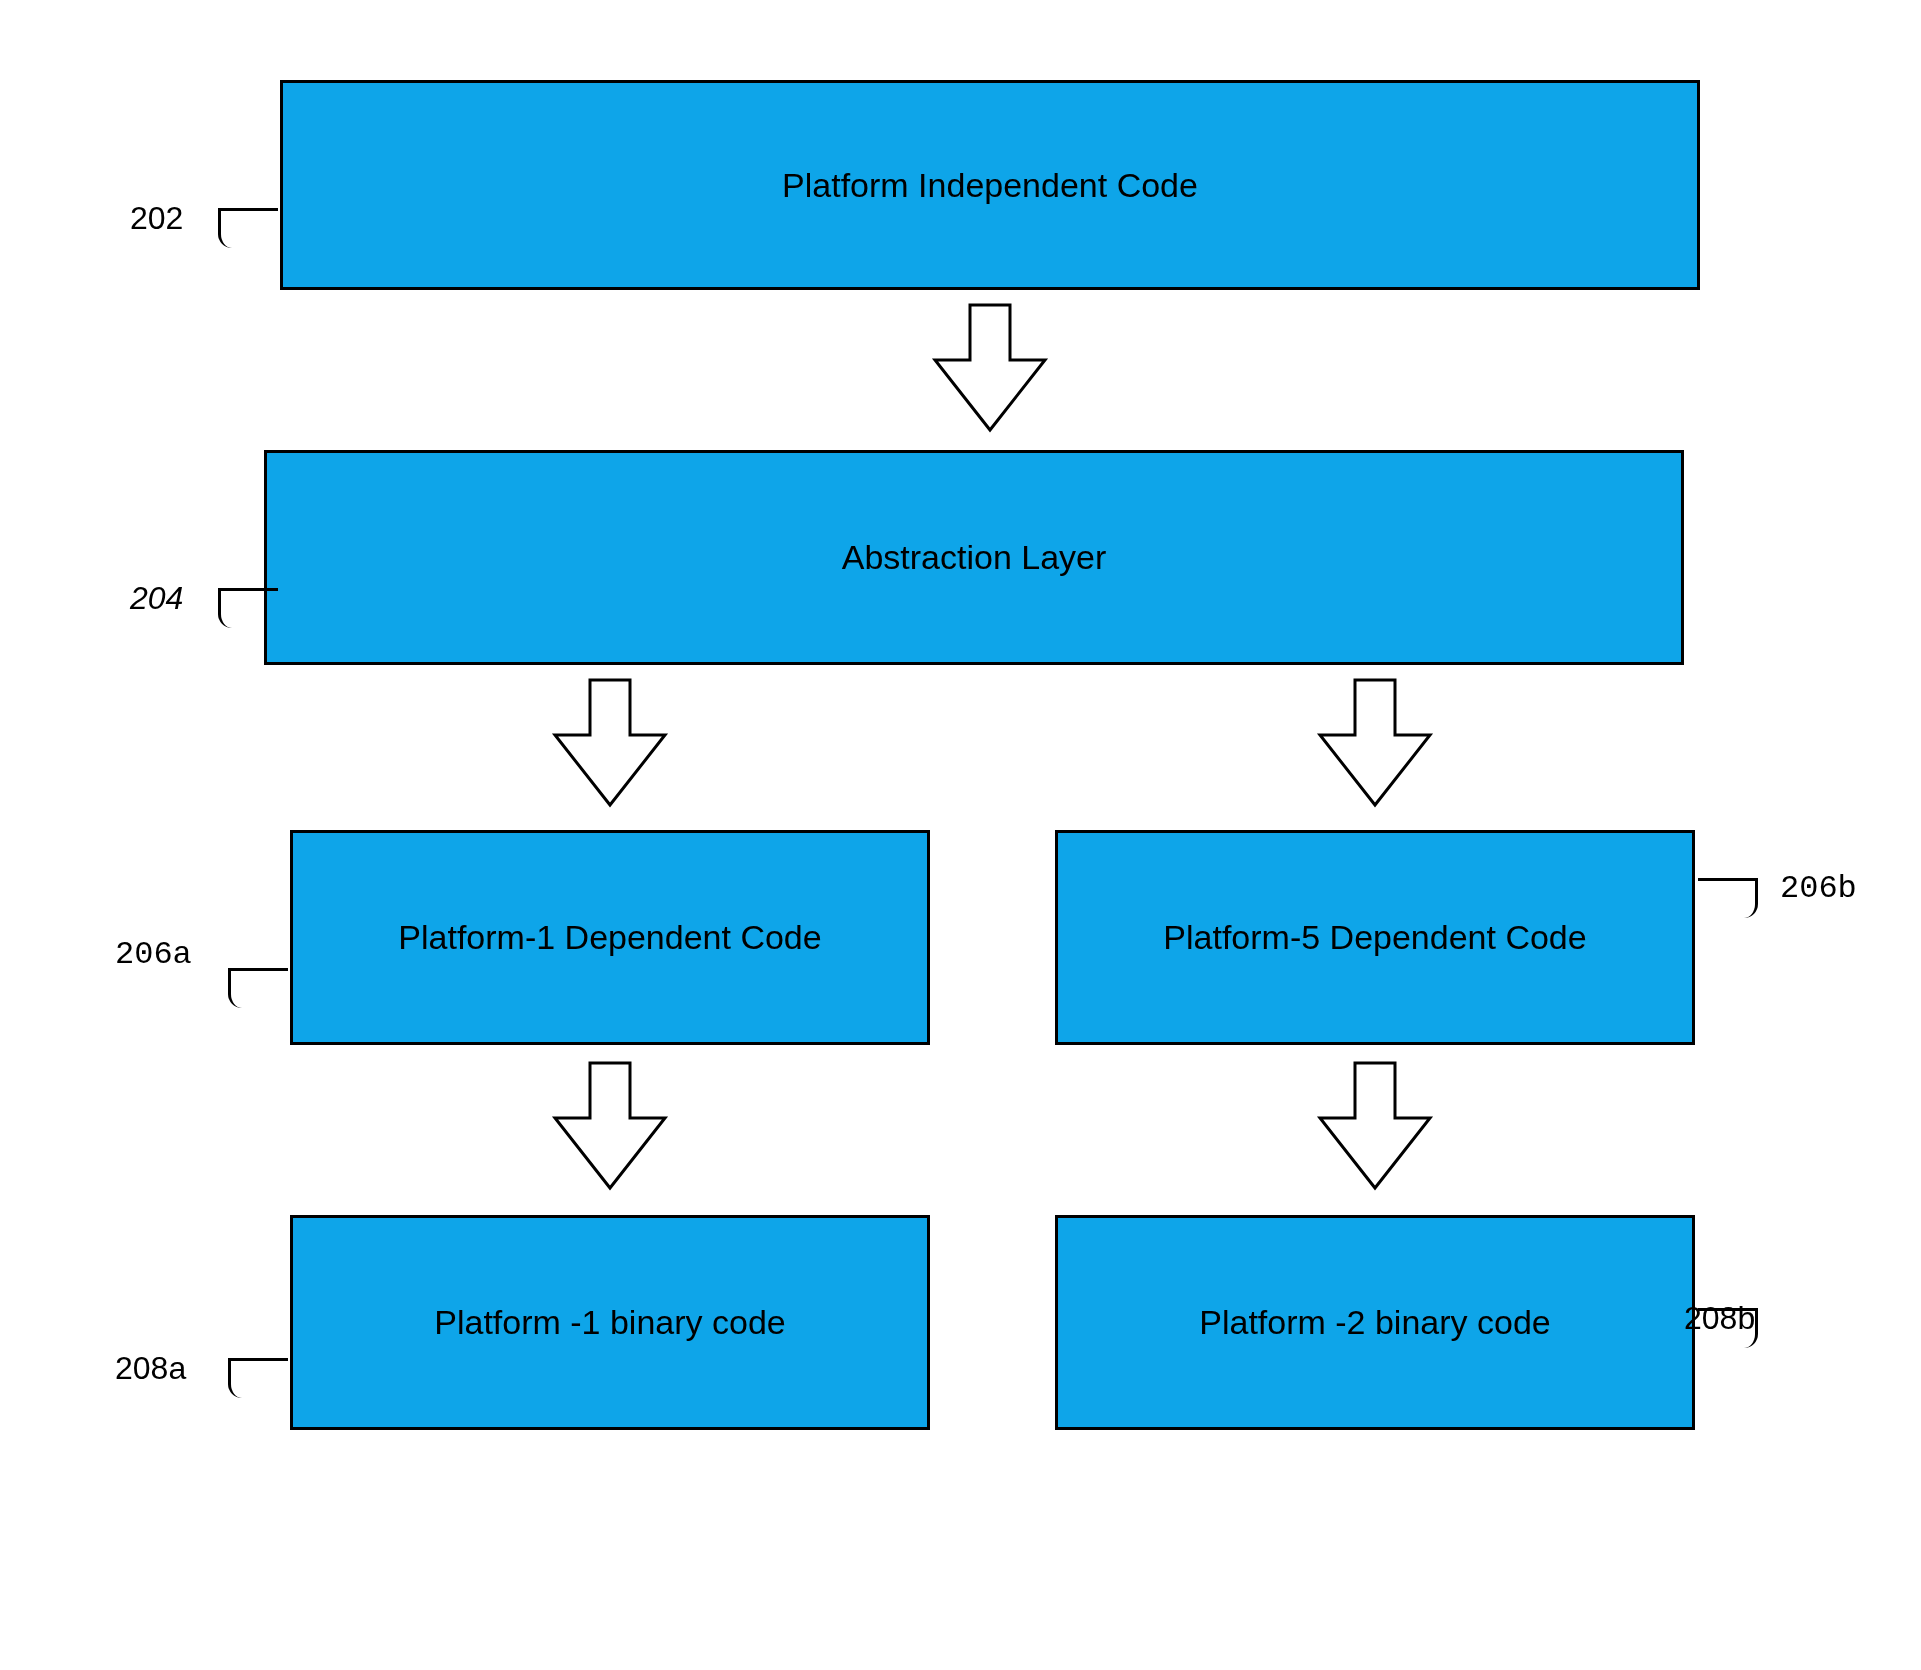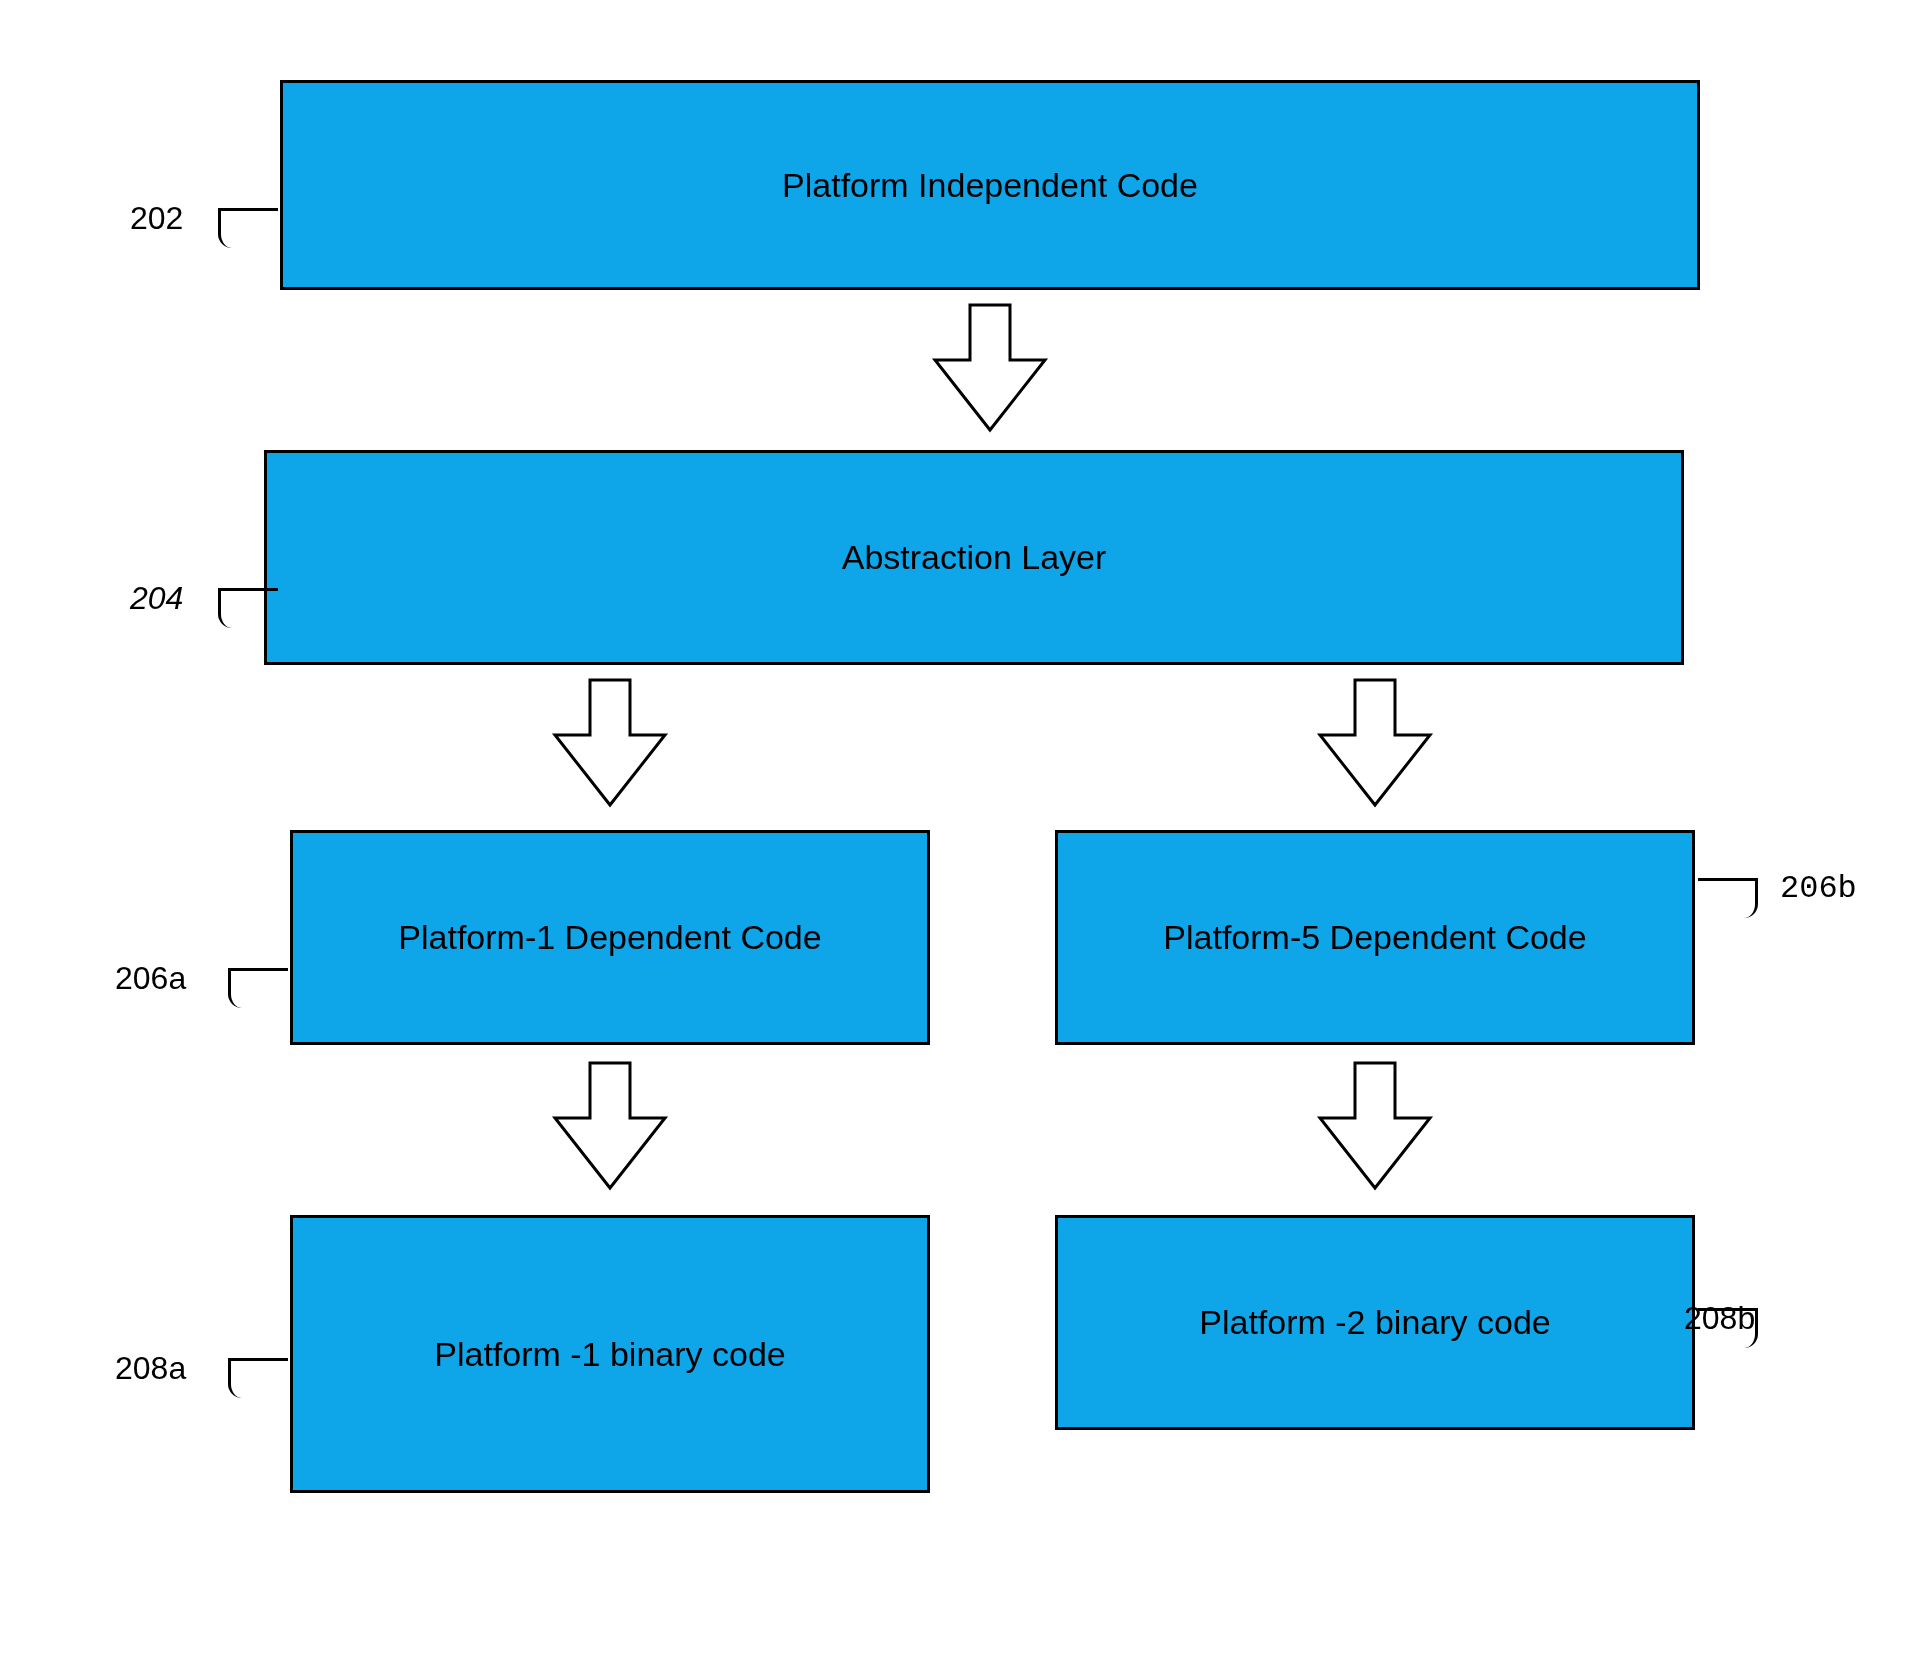--- a/index.html
+++ b/index.html
@@ -66,38 +66,38 @@
   <path d="M40 5 L80 5 L80 60 L115 60 L60 130 L5 60 L40 60 Z" fill="#fff" stroke="#000" stroke-width="3"></path>
 </svg>
 
 <svg class="arrow" style="left:1315px; top:675px;" width="120" height="140">
   <path d="M40 5 L80 5 L80 60 L115 60 L60 130 L5 60 L40 60 Z" fill="#fff" stroke="#000" stroke-width="3"></path>
 </svg>
 
 <div class="box" style="left:290px; top:830px; width:640px; height:215px;">
   <span>Platform-1 Dependent Code</span>
 </div>
-<div class="ref-label" style="left:115px; top:960px;">206a</div>
+<div class="ref-label" style="left:115px; top:936px;font-family:Liberation Mono, monospace;">206a</div>
 <div class="connector" style="left:228px; top:968px; width:60px; height:40px;"></div>
 
 <div class="box" style="left:1055px; top:830px; width:640px; height:215px;">
   <span>Platform-5 Dependent Code</span>
 </div>
 <div class="ref-label" style="left:1780px; top:870px;font-family:Liberation Mono, monospace;">206b</div>
 <div class="connector right" style="left:1698px; top:878px; width:60px; height:40px;"></div>
 
 <svg class="arrow" style="left:550px; top:1058px;" width="120" height="140">
   <path d="M40 5 L80 5 L80 60 L115 60 L60 130 L5 60 L40 60 Z" fill="#fff" stroke="#000" stroke-width="3"></path>
 </svg>
 
 <svg class="arrow" style="left:1315px; top:1058px;" width="120" height="140">
   <path d="M40 5 L80 5 L80 60 L115 60 L60 130 L5 60 L40 60 Z" fill="#fff" stroke="#000" stroke-width="3"></path>
 </svg>
 
-<div class="box" style="left:290px; top:1215px; width:640px; height:278px;">
+<div class="box" style="left:290px; top:1215px; width:640px; height:215px;">
   <span>Platform -1 binary code</span>
 </div>
 <div class="ref-label" style="left:115px; top:1350px;">208a</div>
 <div class="connector" style="left:228px; top:1358px; width:60px; height:40px;"></div>
 
 <div class="box" style="left:1055px; top:1215px; width:640px; height:215px;">
   <span>Platform -2 binary code</span>
 </div>
 <div class="ref-label" style="left:1684px; top:1300px;">208b</div>
 <div class="connector right" style="left:1698px; top:1308px; width:60px; height:40px;"></div>

